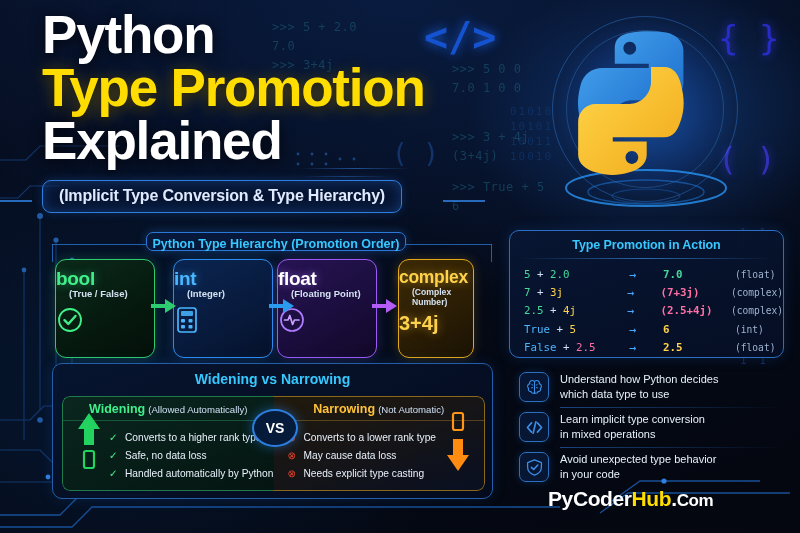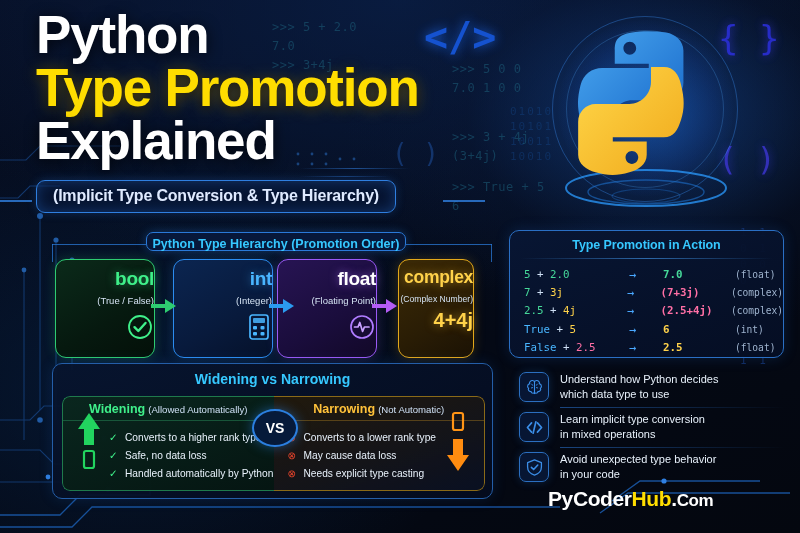--- a/index.html
+++ b/index.html
@@ -46,21 +46,21 @@
   .dotgrid { left:292px; top:148px; width:80px; height:26px; opacity:.45;}
   .hline { left:300px; top:168px; width:110px; height:1px;
     background:linear-gradient(90deg,rgba(30,90,180,0),rgba(50,130,230,.55),rgba(30,90,180,0)); }
   .hline2 { left:300px; top:176px; width:90px; height:1px;
     background:linear-gradient(90deg,rgba(30,90,180,0),rgba(50,130,230,.4),rgba(30,90,180,0)); }
 
   
   .frame-bottom { left:0; bottom:0; width:800px; height:64px; }
 
   
-  .header { position:absolute; left:36px; top:10px; width:440px; }
+  .header { position:absolute; left:42px; top:10px; width:440px; }
   .title-l1, .title-l2, .title-l3 {
     font-weight:700; letter-spacing:-1.2px; line-height:.96;
   }
   .title-l1 { font-size:53px; color:#ffffff; text-shadow:0 2px 14px rgba(0,0,0,.8); }
   .title-l2 { font-size:53px; color:#ffdd00; text-shadow:0 2px 16px rgba(255,200,0,.35), 0 2px 10px rgba(0,0,0,.7); margin-top:2px;}
   .title-l3 { font-size:53px; color:#ffffff; text-shadow:0 2px 14px rgba(0,0,0,.8); margin-top:2px;}
   .subtitle-pill {
     margin-top:13px; display:inline-block; padding:6px 16px 7px;
     border:1.5px solid #2f7fe0; border-radius:9px;
     background:rgba(8,24,58,.55);
@@ -86,25 +86,25 @@
     box-shadow:0 0 10px rgba(40,130,230,.35);
   }
   .hier-wing { position:absolute; top:244px; height:1.2px; background:#2a79d8; opacity:.75;}
   .hier-wing.l { left:52px; width:94px; }
   .hier-wing.r { left:406px; width:86px; }
   .hier-wing.l2 { left:52px; top:244px; width:1.2px; height:18px; }
   .hier-wing.r2 { left:491px; top:244px; width:1.2px; height:18px; }
 
   .typebox {
     position:absolute; top:259px; width:100px; height:99px;
-    border-radius:11px; display:flex; flex-direction:column; align-items:flex-end;
+    border-radius:11px; display:flex; flex-direction:column; align-items:flex-start;
     justify-content:flex-start; padding-top:9px;
   }
   .tb-name { font-size:19px; font-weight:700; line-height:1; letter-spacing:-.3px;}
-  .tb-sub { font-size:9.5px; color:#d4e2f2; margin-top:7px; font-weight:400;}
+  .tb-sub { font-size:9.5px; color:#d4e2f2; margin-top:0; font-weight:700;padding-left:13px;}
   .tb-icon { margin-top:7px; }
 
   .tb-bool { left:55px; background:linear-gradient(150deg,#0b2a1a 0%,#06190f 60%,#041009 100%);
     border:1.4px solid #2ecc71; box-shadow:0 0 12px rgba(46,204,113,.22);}
   .tb-bool .tb-name { color:#3ff08a; text-shadow:0 0 10px rgba(60,240,140,.5);}
   .tb-int { left:173px; background:linear-gradient(150deg,#0b2550 0%,#081a3c 60%,#05112a 100%);
     border:1.4px solid #2b8cf0; box-shadow:0 0 12px rgba(43,140,240,.22);}
   .tb-int .tb-name { color:#49b6ff; text-shadow:0 0 10px rgba(70,180,255,.5);}
   .tb-float { left:277px; background:linear-gradient(150deg,#271453 0%,#1a0d3c 60%,#120828 100%);
     border:1.4px solid #9b59f6; box-shadow:0 0 12px rgba(155,89,246,.22);}
@@ -341,21 +341,21 @@
     <div class="tb-sub">(Floating Point)</div>
     <svg class="tb-icon" width="28" height="28" viewBox="0 0 28 28">
       <circle cx="14" cy="14" r="11" fill="none" stroke="#b07cff" stroke-width="1.7"></circle>
       <path d="M6.5 14 H10 L11.8 9.5 L14.6 18.5 L16.4 14 H21" fill="none" stroke="#c9a0ff" stroke-width="1.7" stroke-linecap="round" stroke-linejoin="round"></path>
     </svg>
   </div>
 
   <div class="typebox tb-cplx">
     <div class="tb-name">complex</div>
     <div class="tb-sub">(Complex Number)</div>
-    <div class="tb-val">4+4j</div>
+    <div class="tb-val">3+4j</div>
   </div>
 
   <svg class="arrow a1" viewBox="0 0 26 16">
     <path d="M0 8 H16" stroke="#2ecc71" stroke-width="4"></path>
       <path d="M14 1 L25 8 L14 15 Z" fill="#2ecc71"></path>
   </svg>
   <svg class="arrow a2" viewBox="0 0 26 16">
     <path d="M0 8 H16" stroke="#2b9bf0" stroke-width="4"></path>
       <path d="M14 1 L25 8 L14 15 Z" fill="#2b9bf0"></path>
   </svg>

